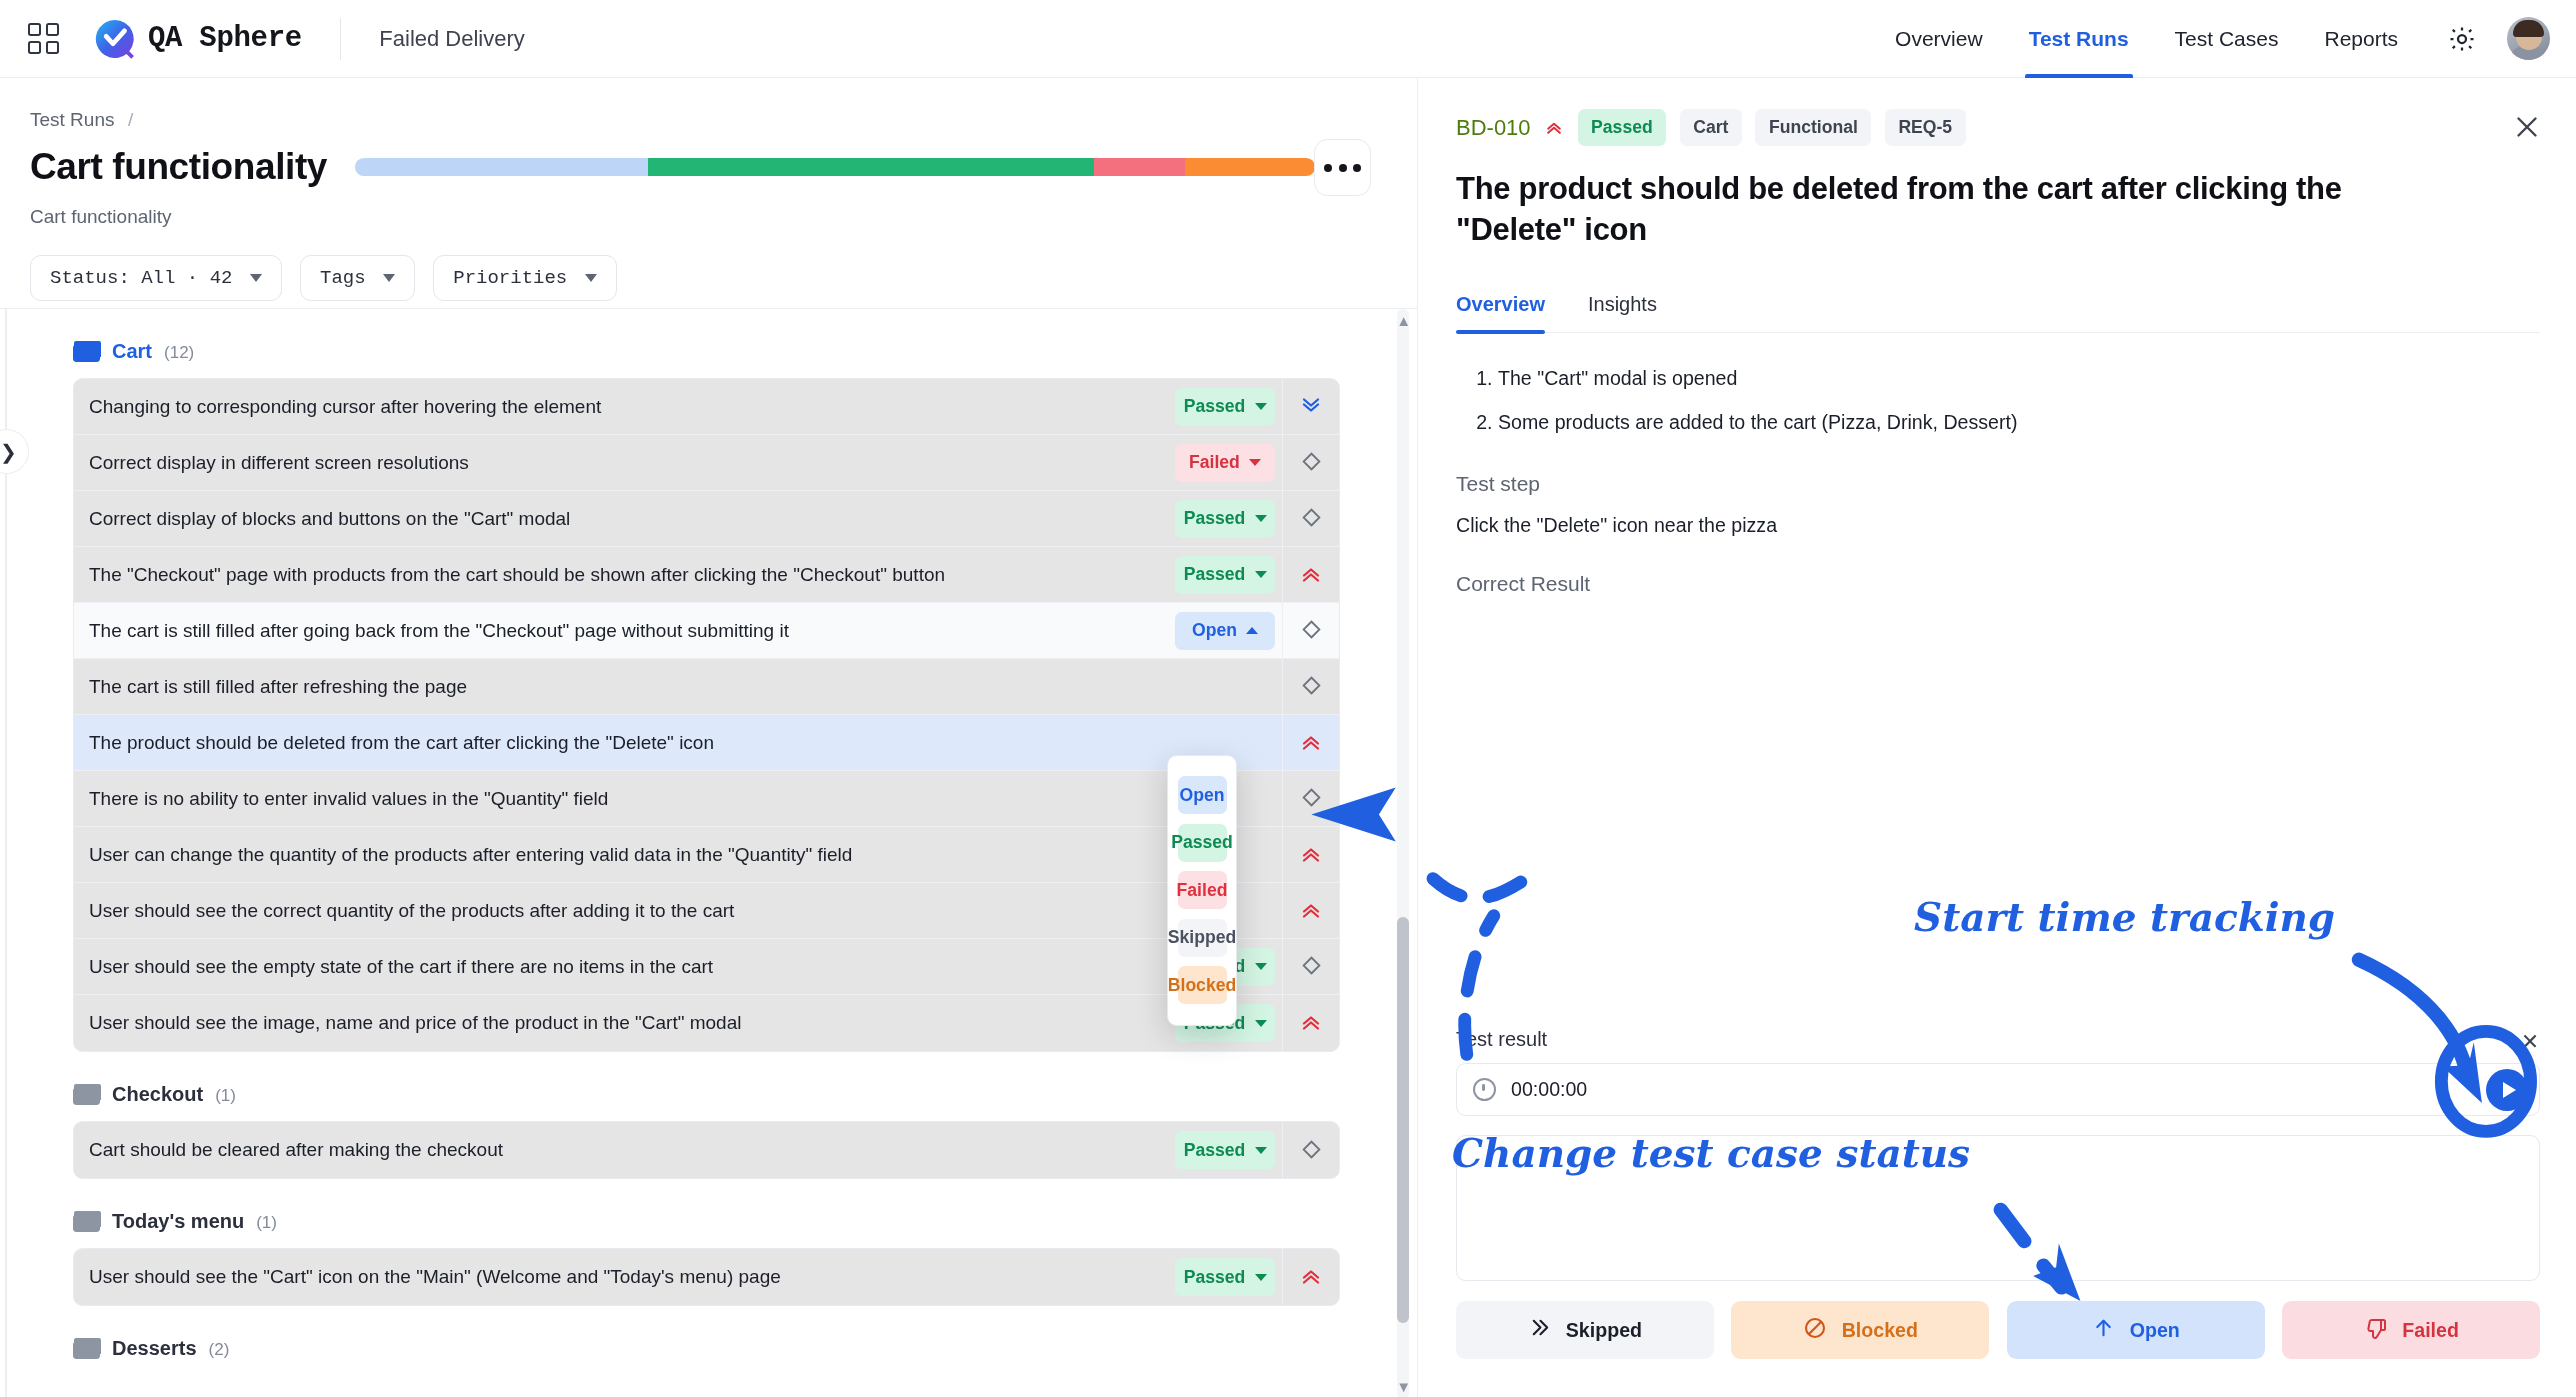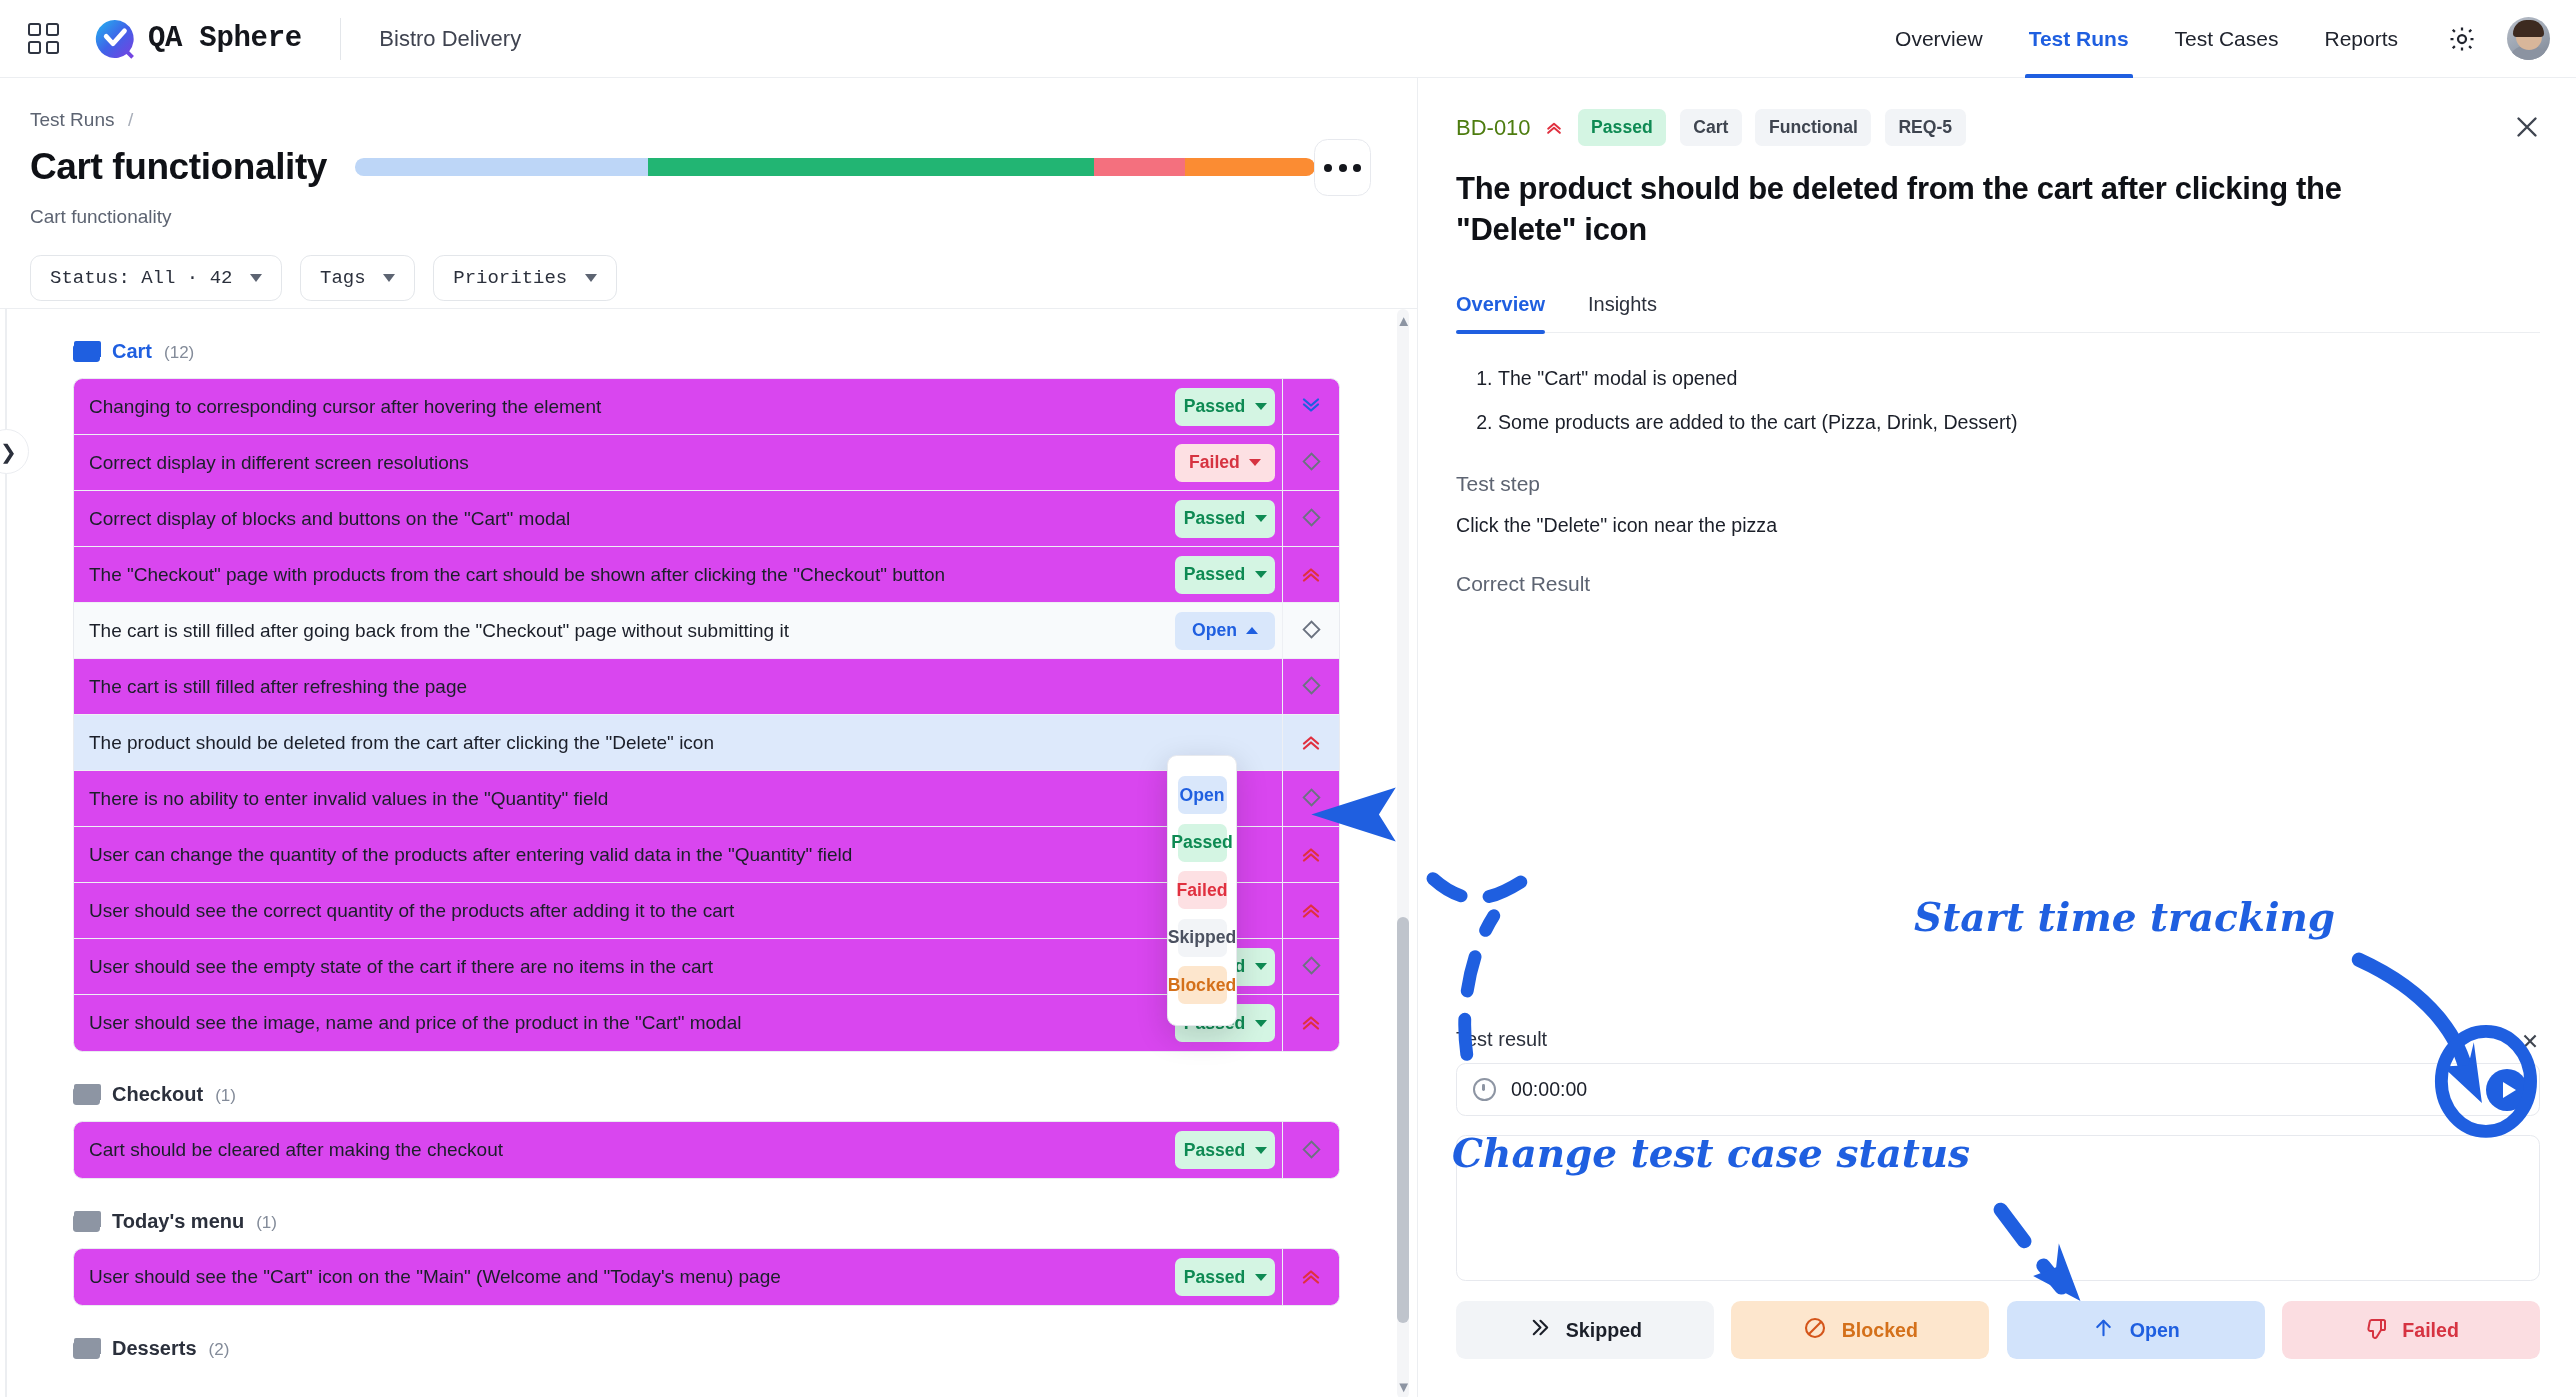--- a/index.html
+++ b/index.html
@@ -88,21 +88,21 @@
   .folder .tab { position: absolute; left: 1.4px; top: 0; width: 11.5px; height: 5.4px; border-radius: 2px 2px 0 0; }
   .folder .bd { position: absolute; left: 0; top: 4px; width: 27px; height: 17.6px; border-radius: 2.7px 4.7px 3.4px 3.4px; }
   .folder.blue .tab, .folder.blue .bd { background: #1f5fe0; }
   .folder.gray .tab, .folder.gray .bd { background: #8d95a3; }
   .group-name { font-size: 20px; font-weight: 700; }
   .group-name.blue { color: #1f5fe0; }
   .group-name.gray { color: #2b303c; }
   .group-count { font-size: 17px; color: #838b99; }
 
   .rows { margin-left: 73px; width: 1267px; border: 1.4px solid #e9ebf0;
-          border-radius: 9.5px; overflow: hidden; background: #d946ef; }
+          border-radius: 9.5px; overflow: hidden; background: #e5e5e5; }
   .row { display: flex; align-items: center; height: 56px; border-bottom: 1.4px solid #eef0f4;
          padding: 0 0 0 15px; position: relative; }
   .row:last-child { border-bottom: none; }
   .row.selected { background: #dde9fb; }
   .row.hovered { background: #f8fafc; }
   .row-label { font-size: 19px; color: #1b1f29; flex: 1 1 auto; white-space: nowrap; overflow: hidden; }
   .badge {
     min-width: 100px; height: 38px; border-radius: 6.8px; display: flex; align-items: center;
     justify-content: center; gap: 9.5px; font-size: 17.6px; font-weight: 700; margin-right: 6.8px;
   }
@@ -221,21 +221,21 @@
               <stop offset="100%" stop-color="#7b3fe0"></stop>
             </linearGradient>
           </defs>
           <path d="M31 3a28 28 0 1 0 17 50l7 7 4-4-7-7A28 28 0 0 0 31 3z" fill="url(#lg)"></path>
           <path d="M18 27l10 11 17-19" stroke="#fff" stroke-width="7" fill="none" stroke-linecap="round" stroke-linejoin="round"></path>
         </svg>
       </div>
       <div class="logo-name">QA Sphere</div>
     </div>
     <div class="vsep"></div>
-    <div class="proj-name">Bistro Delivery</div>
+    <div class="proj-name">Failed Delivery</div>
 
     <div class="nav">
       <a href="#">Overview</a>
       <a href="#" class="active">Test Runs</a>
       <a href="#">Test Cases</a>
       <a href="#">Reports</a>
     </div>
     <div class="gear">
       <svg width="30" height="30" viewBox="0 0 24 24" fill="none" stroke="#20242e" stroke-width="1.8">
         <circle cx="12" cy="12" r="3.2"></circle>

